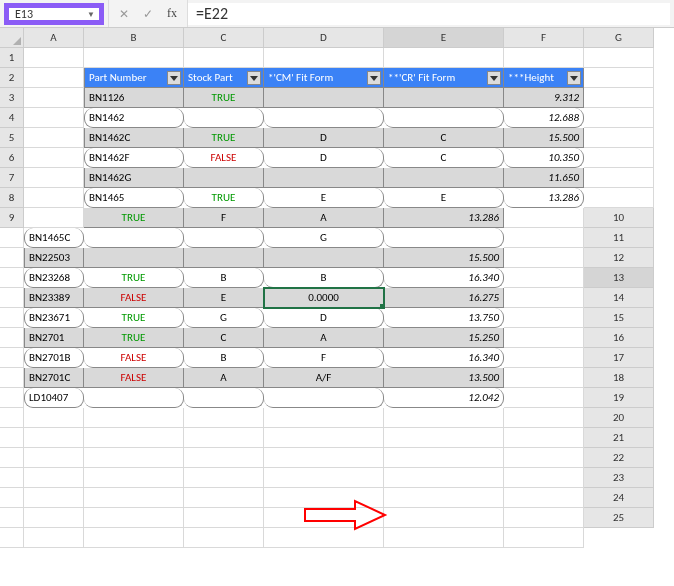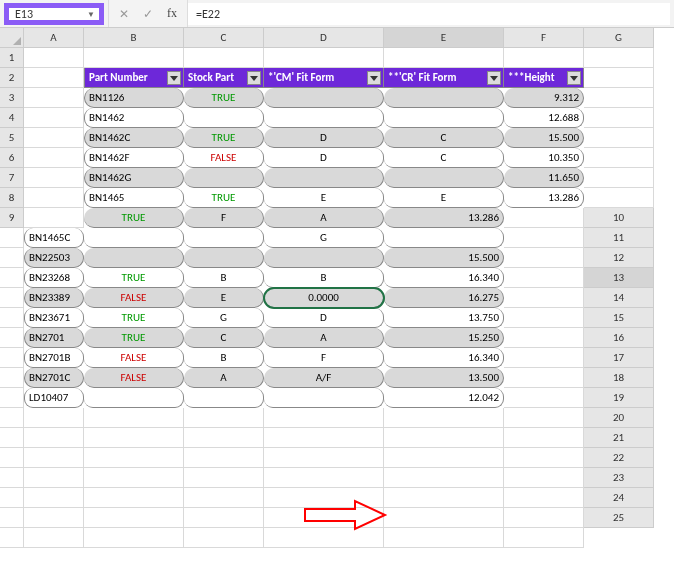--- a/index.html
+++ b/index.html
@@ -53,21 +53,21 @@
     display: flex;
     align-items: center;
     justify-content: center;
     font-size: 12px;
   }
   .fx-btn.fx-label { color: #444; font-family: 'Times New Roman', serif;}
   .formula-input {
     flex: 1;
     height: 22px;
     padding: 0 8px;
-    font-size: 12px;
+    font-size: 16px;
     color: #333;
     display: flex;
     align-items: center;
     background: #fff;
     margin: 3px 4px 3px 0;
   }
   .grid-wrap {
     display: grid;
     grid-template-columns: 24px repeat(7, 1fr);
     grid-auto-rows: 20px;
@@ -108,23 +108,23 @@
     overflow: hidden;
     white-space: nowrap;
     position: relative;
   }
   
   .grid-wrap {
     grid-template-columns: 24px 60px 100px 80px 120px 120px 80px 70px;
   }
   
   .hdr-cell {
-    background: #6d28d9;
+    background: #3b82f6;
     color: #fff;
-    font-weight: bold;
+    font-weight: normal;
     position: relative;
   }
   .hdr-cell .filter-arrow {
     position: absolute;
     right: 2px;
     top: 3px;
     width: 14px;
     height: 14px;
     background: #dcdcdc;
     border: 1px solid #888;
@@ -136,26 +136,26 @@
     content: "";
     border-left: 4px solid transparent;
     border-right: 4px solid transparent;
     border-top: 5px solid #333;
   }
   .tbl-cell {
     border-right: 1px solid #888;
     border-bottom: 1px solid #888;
   }
   .tbl-cell.first-col { border-left: 1px solid #888; }
-  .tbl-row-odd { background: #d9d9d9; border-radius: 10px; }
+  .tbl-row-odd { background: #d9d9d9; }
   .tbl-row-even { background: #fff; border-radius: 9px; }
   .val-true { color: #009900; font-weight: normal; }
   .val-false { color: #cc0000; font-weight: normal; }
   .center { justify-content: center; }
-  .right { justify-content: flex-end; }
+  .right { justify-content: flex-end; font-style: italic; }
   .selected-cell {
     outline: 2px solid #217346;
     outline-offset: -1px;
     z-index: 2;
   }
   .selected-cell::after {
     content: "";
     position: absolute;
     right: -2px;
     bottom: -2px;

